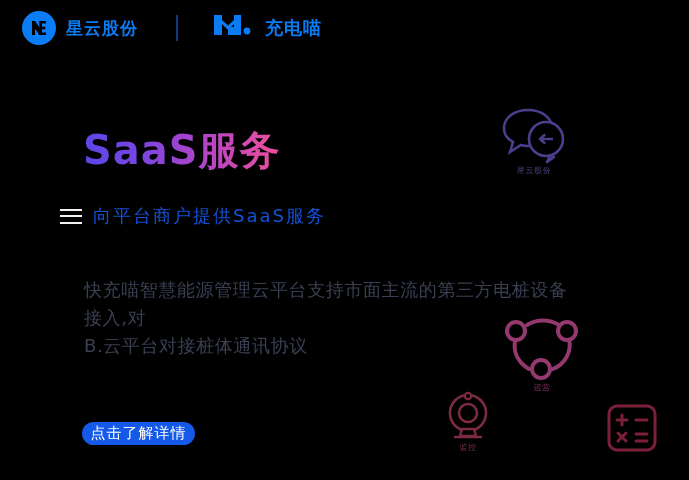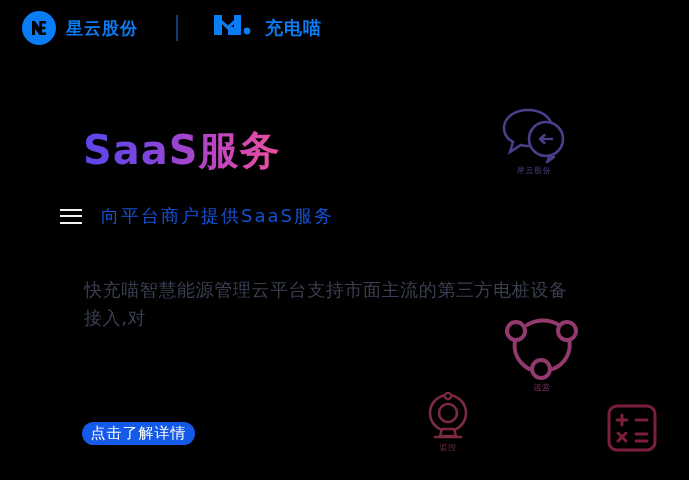--- a/index.html
+++ b/index.html
@@ -112,21 +112,20 @@
     height: 2px;
     width: 22px;
     background: #f2f2f2;
   }
   .hero-sub {
     color: #1551d6;
     font-size: 18px;
     letter-spacing: 2px;
     line-height: 1;
     white-space: nowrap;
-    margin-left: 8px;
   }
 
   .hero-body {
     position: absolute;
     left: 84px;
     top: 276px;
     width: 500px;
     color: #3b3f52;
     font-size: 18px;
     line-height: 28px;
@@ -162,21 +161,21 @@
     gap: 3px;
   }
   .feature .fi-label {
     font-size: 8px;
     letter-spacing: 0.5px;
     line-height: 1;
   }
   .f-chat  { left: 498px; top: 104px; }
   .f-tool  { left: 560px; top: 207px; }
   .f-net   { left: 503px; top: 315px; }
-  .f-cam   { left: 423px; top: 389px; }
+  .f-cam   { left: 443px; top: 389px; }
   .f-calc  { left: 605px; top: 403px; gap: 40px; }
 
   .f-chat .fi-label { color: #4a4480; }
   .f-tool .fi-label { color: #57455f; }
   .f-net  .fi-label { color: #8c3566; }
   .f-cam  .fi-label { color: #7a2a3e; }
   .f-calc .fi-label { color: #7a2038; }
 </style>
 </head>
 <body>
@@ -216,20 +215,21 @@
     <div class="menu-icon">
       <span></span>
         <span></span>
         <span></span>
     </div>
     <div class="hero-sub">向平台商户提供SaaS服务</div>
   </div>
 
   <div class="hero-body">
     <p>快充喵智慧能源管理云平台支持市面主流的第三方电桩设备接入,对</p>
+    <p>B.云平台对接桩体通讯协议</p>
   </div>
 
   <button class="cta-button">点击了解详情</button>
 
   <div class="feature f-chat">
     <svg width="72" height="60" viewBox="0 0 72 60">
       <path d="M30 6 C16 6 6 14 6 24 C6 30 9.5 35 15 38 L12 48 L23 41 C25 41.6 27.4 42 30 42 C44 42 54 34 54 24 C54 14 44 6 30 6 Z" fill="none" stroke="#4a3f8c" stroke-width="2.6"></path>
       <circle cx="48" cy="35" r="17" fill="#000" stroke="#4a3f8c" stroke-width="2.6"></circle>
       <path d="M52 52 L49 58 L56 53 Z" fill="#000" stroke="#4a3f8c" stroke-width="2.6" stroke-linejoin="round"></path>
       <line x1="42" y1="35" x2="55" y2="35" stroke="#4a3f8c" stroke-width="2.4"></line>

